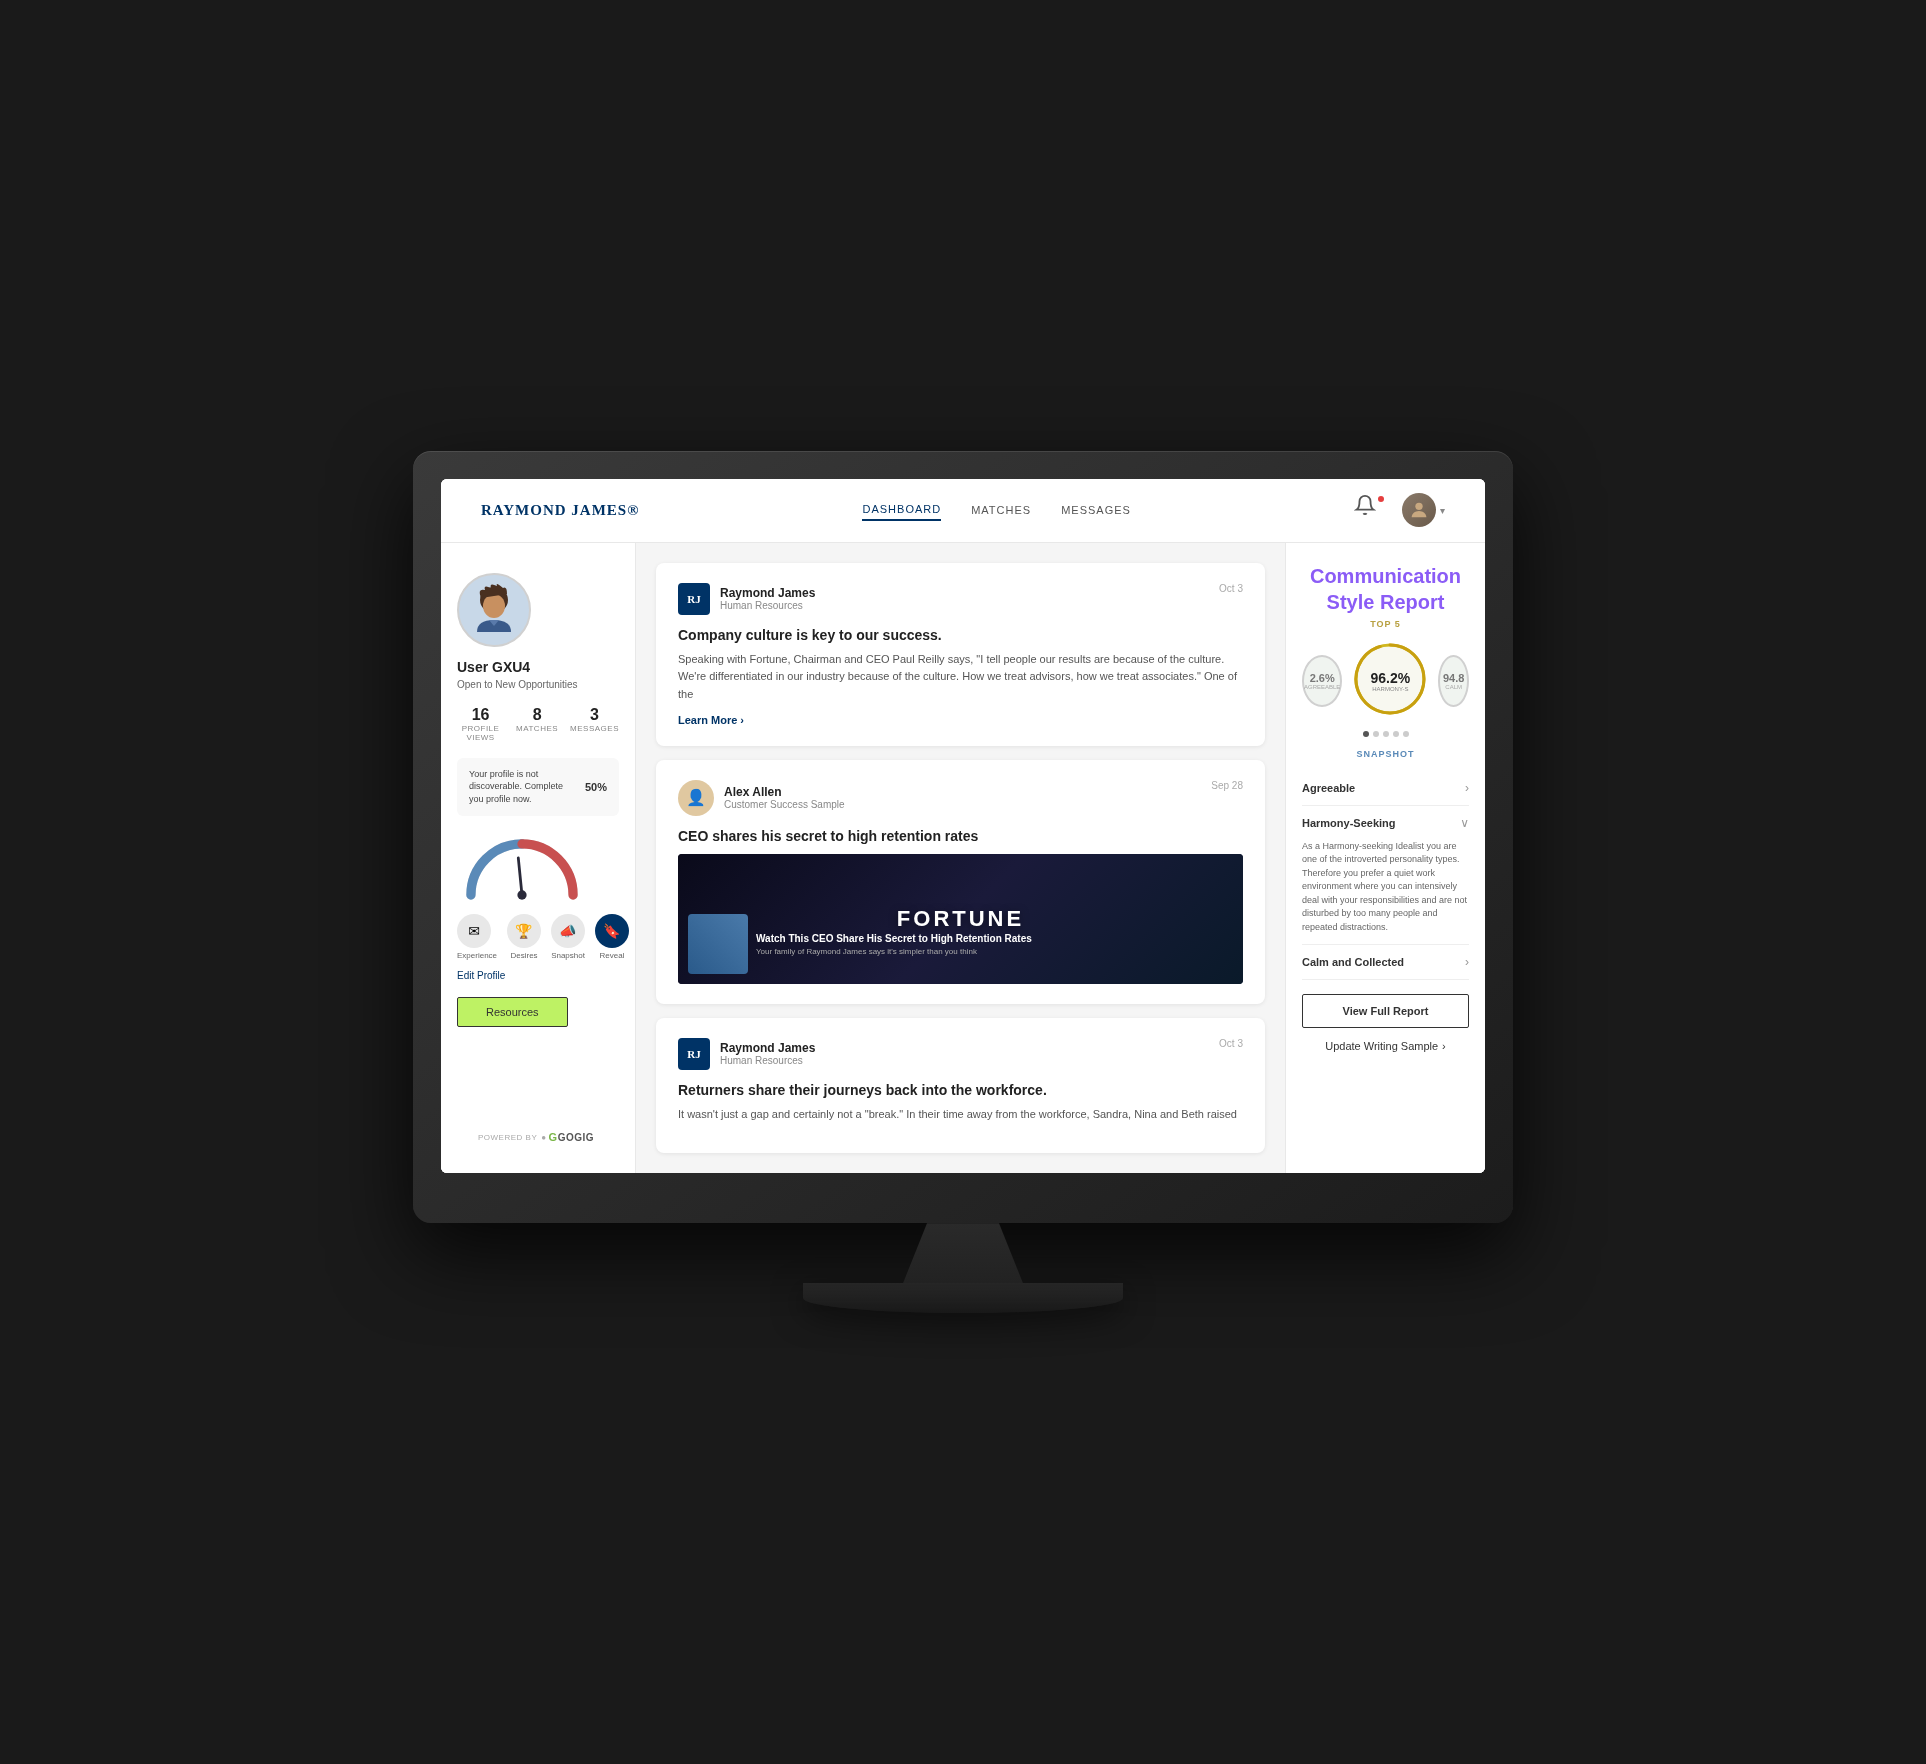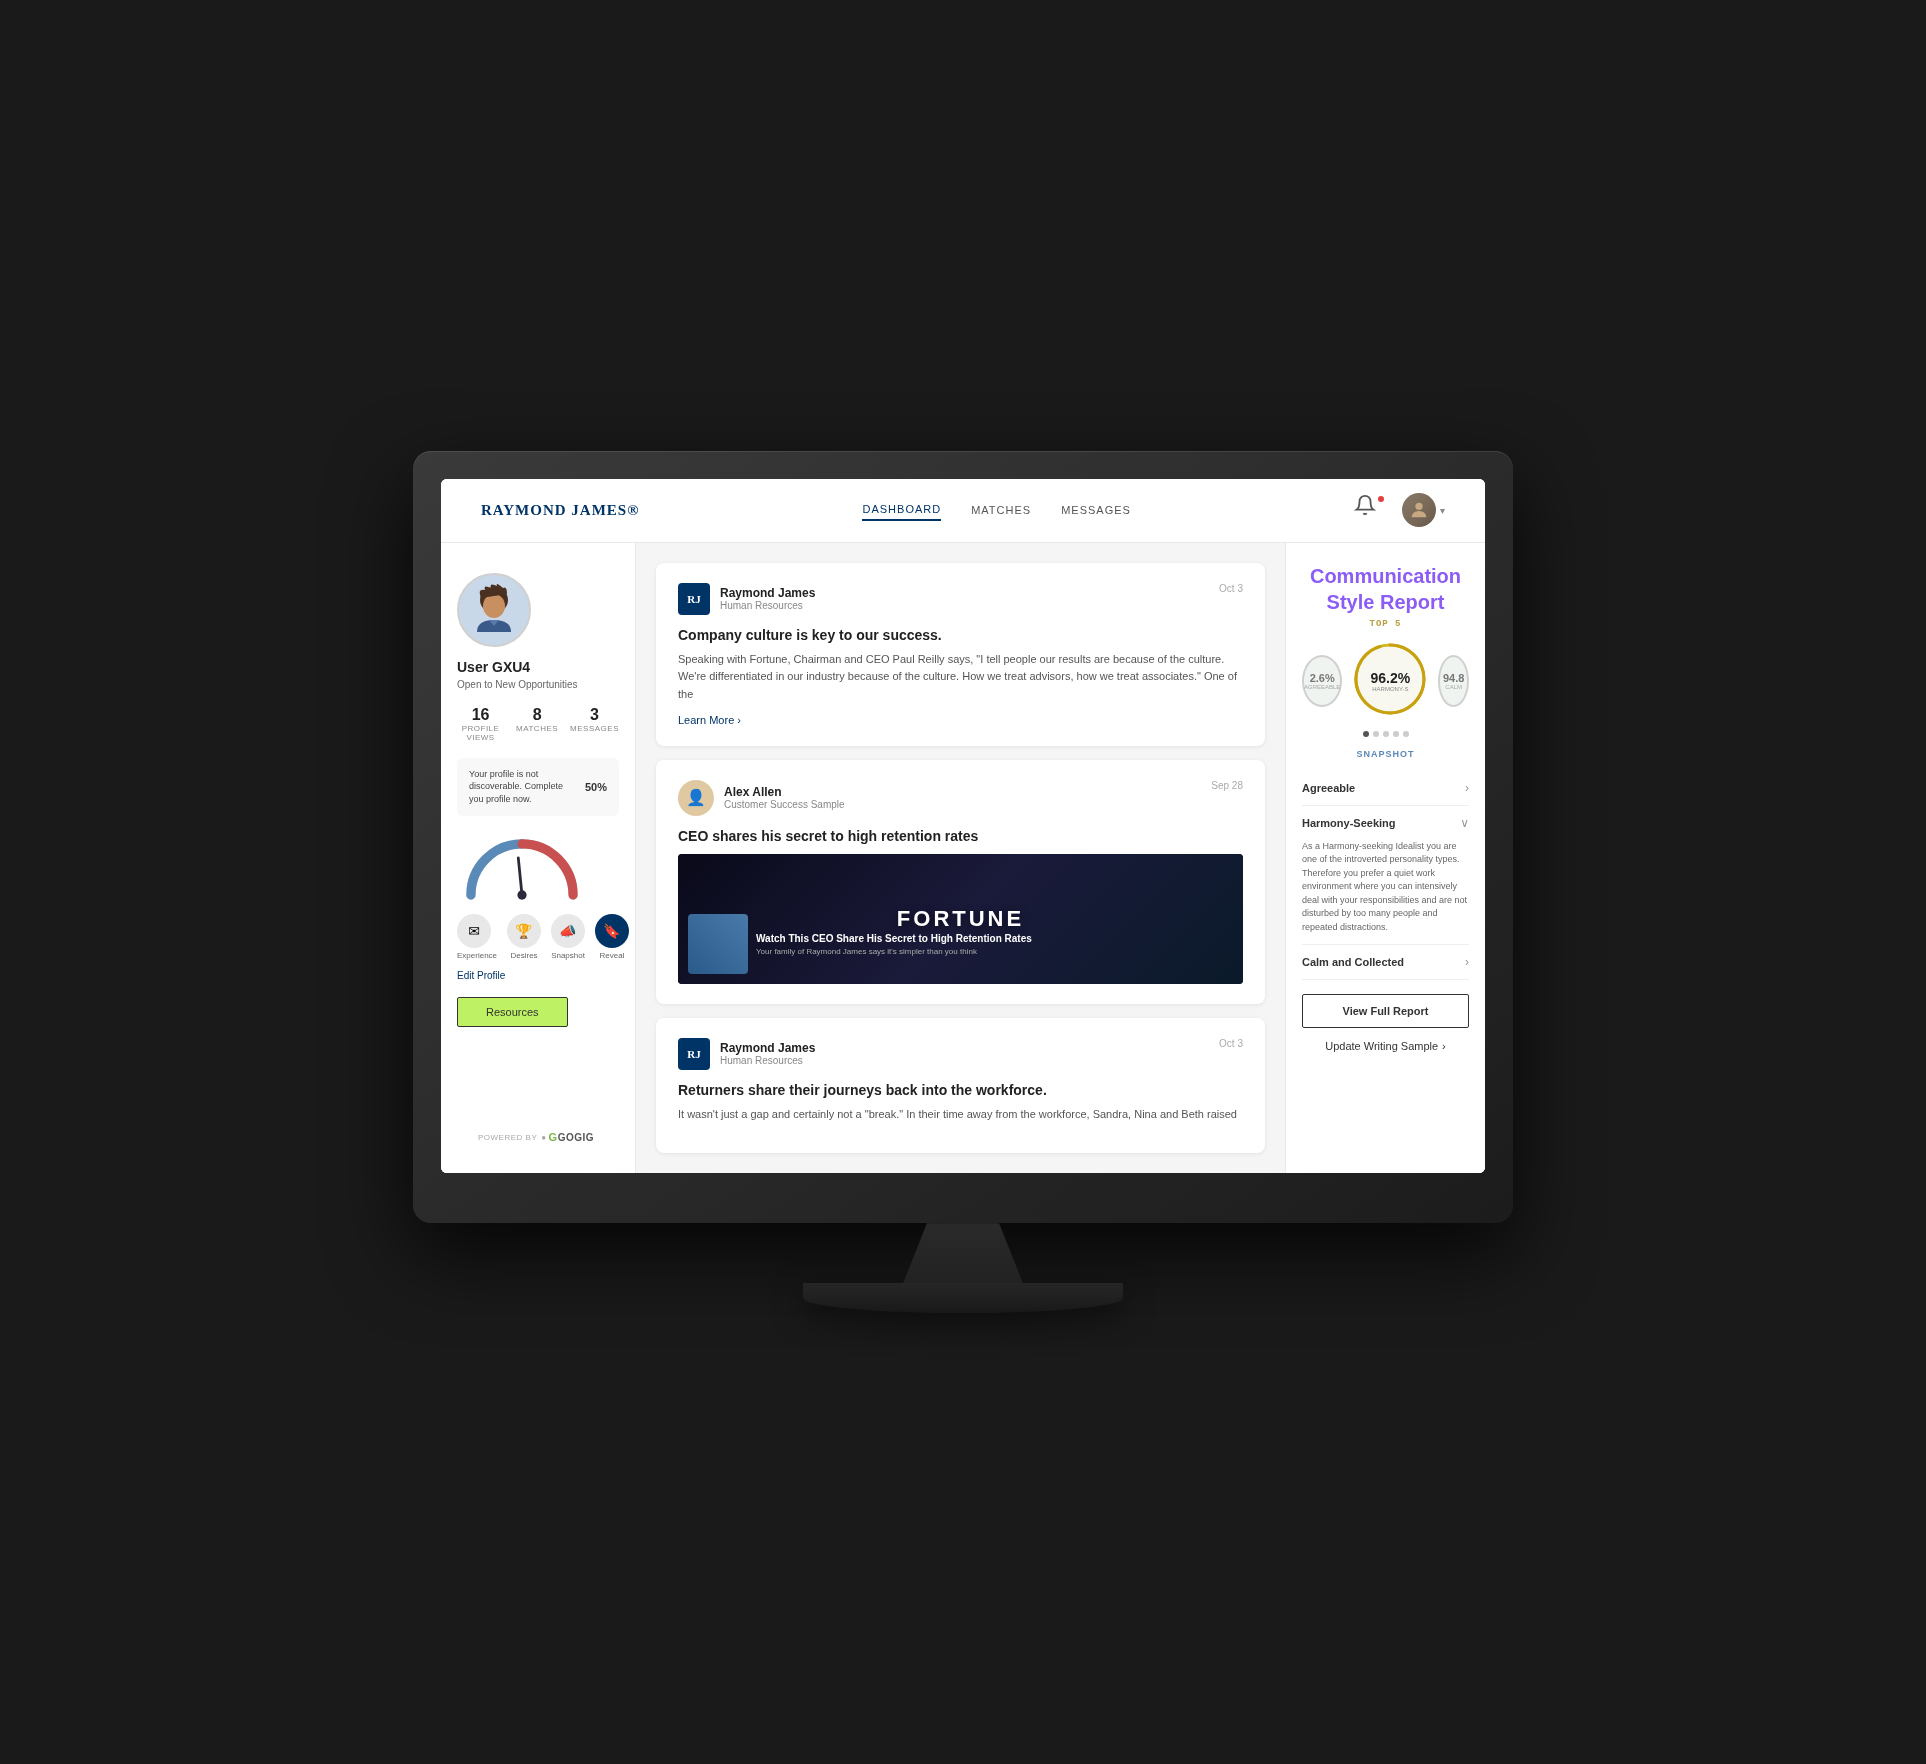--- a/index.html
+++ b/index.html
@@ -392,21 +392,21 @@
     .card-body {
       font-size: 11px;
       color: #555;
       line-height: 1.6;
       margin-bottom: 10px;
     }
 
     .card-link {
       font-size: 11px;
       color: #003366;
-      font-weight: 400;
+      font-weight: 700;
       cursor: pointer;
     }
 
     .card-link::after { content: ' ›'; }
 
     
     .person-avatar {
       width: 36px;
       height: 36px;
       border-radius: 50%;
@@ -458,21 +458,20 @@
       line-height: 1.3;
     }
 
     .top-label {
       font-size: 9px;
       font-weight: 700;
       color: #b8a040;
       text-align: center;
       letter-spacing: 1px;
       margin-bottom: 12px;
-      font-family: Liberation Mono, monospace;
     }
 
     .score-carousel {
       display: flex;
       align-items: center;
       justify-content: center;
       gap: 4px;
       margin-bottom: 10px;
     }
 

